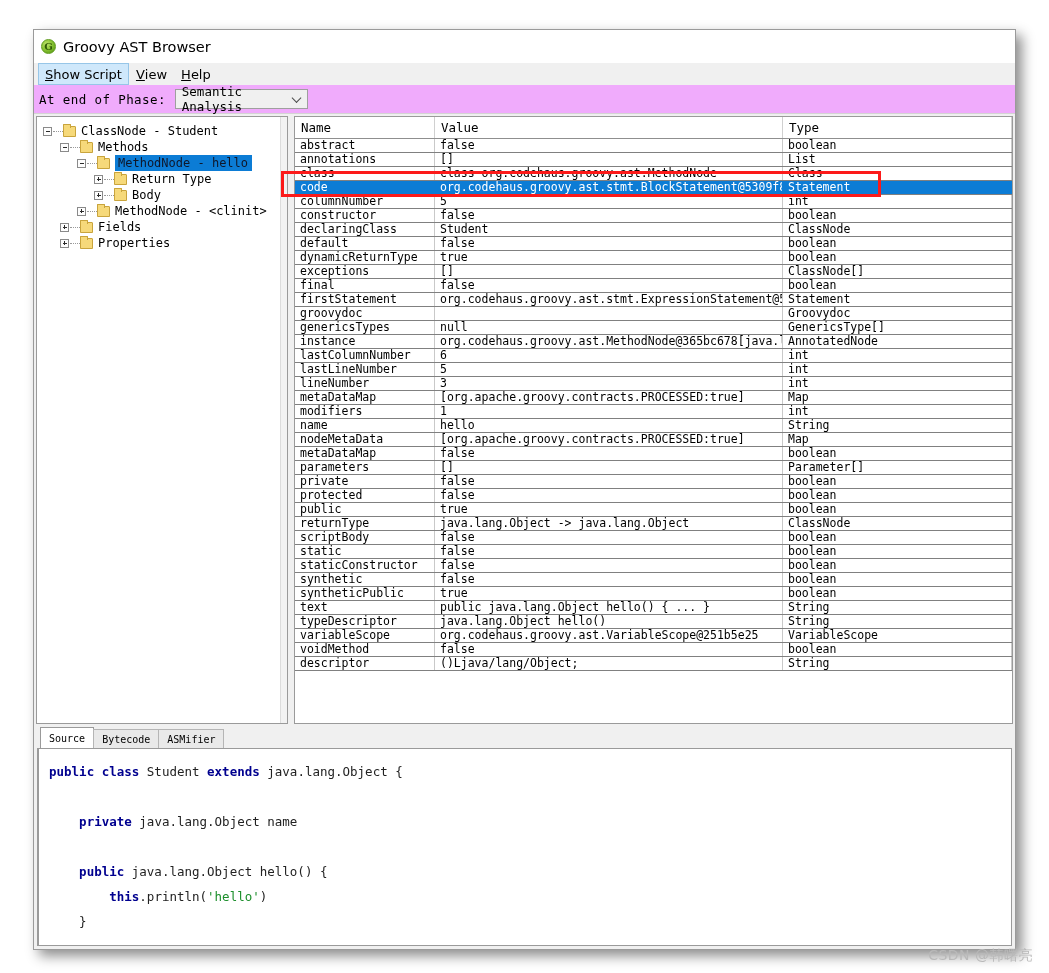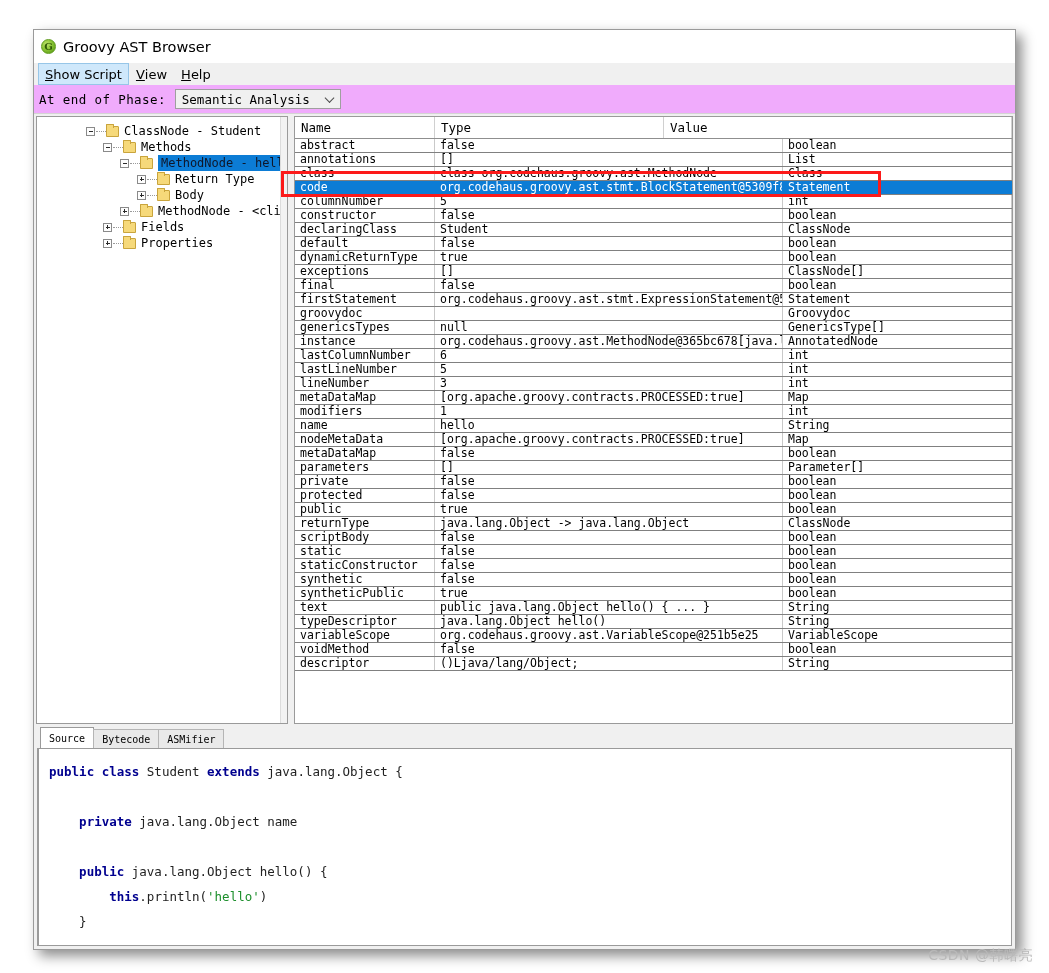--- a/index.html
+++ b/index.html
@@ -92,21 +92,21 @@
     border-bottom: 1px solid #d4d4d4;
   }
   .phase-label {
     font-size: 12.5px;
     font-family: "DejaVu Sans Mono", monospace;
     letter-spacing: 0.4px;
     color: #000;
     margin-right: 9px;
   }
   .combo {
-    width: 166px; height: 20px;
+    width: 133px; height: 20px;
     background: #f0f0f0;
     border: 1px solid #9f9f9f;
     display: flex;
     align-items: center;
     padding-left: 6px;
     position: relative;
     font-size: 12.5px;
     font-family: "DejaVu Sans Mono", monospace;
     color: #000;
   }
@@ -126,21 +126,20 @@
     display: flex;
     background: #f0f0f0;
     padding: 2px 2px 0 2px;
   }
   .tree-pane {
     width: 252px;
     background: #ffffff;
     border: 1px solid #9a9a9a;
     position: relative;
     overflow: hidden;
-    padding-left: 43px;
   }
   .tree-scroll {
     position: absolute;
     right: 0; top: 0; bottom: 0;
     width: 7px;
     background: #f2f2f2;
     border-left: 1px solid #dcdcdc;
   }
   .splitter { width: 6px; background: #f0f0f0; }
   .table-pane {
@@ -418,22 +417,22 @@
             </div>
           </div>
         <div class="tree-scroll"></div>
       </div>
 
       <div class="splitter"></div>
 
       <div class="table-pane">
         <div class="thead">
           <div class="th c-name">Name</div>
+          <div class="th c-value">Value</div>
           <div class="th c-type">Type</div>
-          <div class="th c-value">Value</div>
         </div>
         <div class="tbody" id="table-host">
             <div class="trow">
               <div class="td c-name">abstract</div>
               <div class="td c-value">false</div>
               <div class="td c-type">boolean</div>
             </div>
             <div class="trow">
               <div class="td c-name">annotations</div>
               <div class="td c-value">[]</div>

